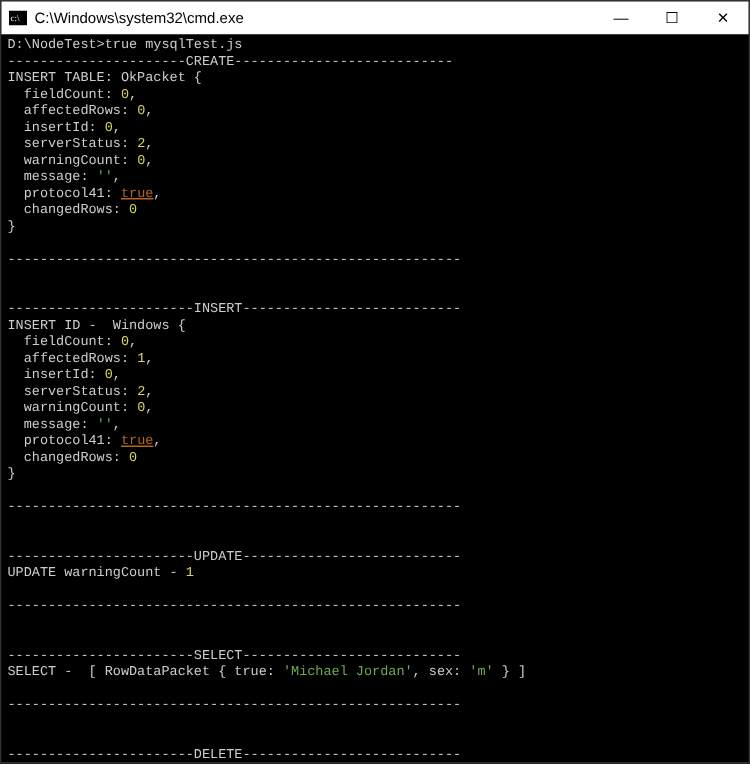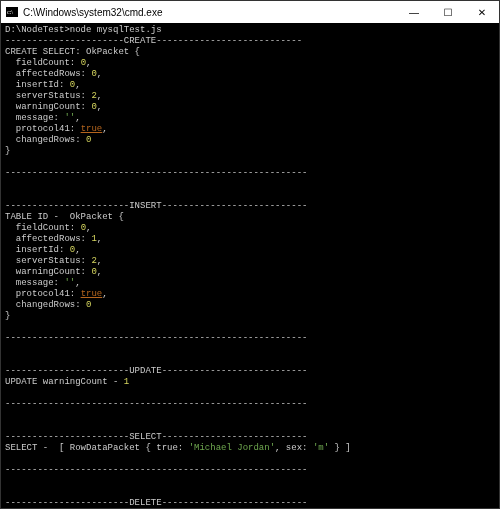--- a/index.html
+++ b/index.html
@@ -82,38 +82,38 @@
         <span>—</span>
       </div>
     <div class="ctl">
         <span>☐</span>
       </div>
     <div class="ctl close">
         <span>✕</span>
       </div>
   </div>
 
-  <div class="client"><span class="c-w">D:\NodeTest&gt;</span><span class="c-w">node mysqlTest.js</span>
+  <div class="client"><span class="c-w">D:\NodeTest&gt;</span><span class="c-w">true mysqlTest.js</span>
 <span class="c-w">----------------------CREATE---------------------------</span>
-<span class="c-w">CREATE SELECT: OkPacket {</span>
+<span class="c-w">INSERT TABLE: OkPacket {</span>
 <span class="c-w">  fieldCount: </span><span class="c-y">0</span><span class="c-w">,</span>
 <span class="c-w">  affectedRows: </span><span class="c-y">0</span><span class="c-w">,</span>
 <span class="c-w">  insertId: </span><span class="c-y">0</span><span class="c-w">,</span>
 <span class="c-w">  serverStatus: </span><span class="c-y">2</span><span class="c-w">,</span>
 <span class="c-w">  warningCount: </span><span class="c-y">0</span><span class="c-w">,</span>
 <span class="c-w">  message: </span><span class="c-g">''</span><span class="c-w">,</span>
 <span class="c-w">  protocol41: </span><span class="c-t">true</span><span class="c-w">,</span>
 <span class="c-w">  changedRows: </span><span class="c-y">0</span>
 <span class="c-w">}</span>
 
 <span class="c-w">--------------------------------------------------------</span>
 
 
 <span class="c-w">-----------------------INSERT---------------------------</span>
-<span class="c-w">TABLE ID -  OkPacket {</span>
+<span class="c-w">INSERT ID -  Windows {</span>
 <span class="c-w">  fieldCount: </span><span class="c-y">0</span><span class="c-w">,</span>
 <span class="c-w">  affectedRows: </span><span class="c-y">1</span><span class="c-w">,</span>
 <span class="c-w">  insertId: </span><span class="c-y">0</span><span class="c-w">,</span>
 <span class="c-w">  serverStatus: </span><span class="c-y">2</span><span class="c-w">,</span>
 <span class="c-w">  warningCount: </span><span class="c-y">0</span><span class="c-w">,</span>
 <span class="c-w">  message: </span><span class="c-g">''</span><span class="c-w">,</span>
 <span class="c-w">  protocol41: </span><span class="c-t">true</span><span class="c-w">,</span>
 <span class="c-w">  changedRows: </span><span class="c-y">0</span>
 <span class="c-w">}</span>
 

